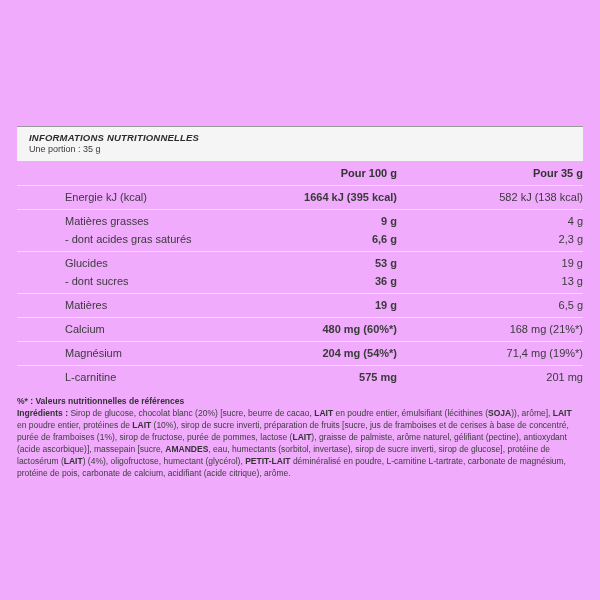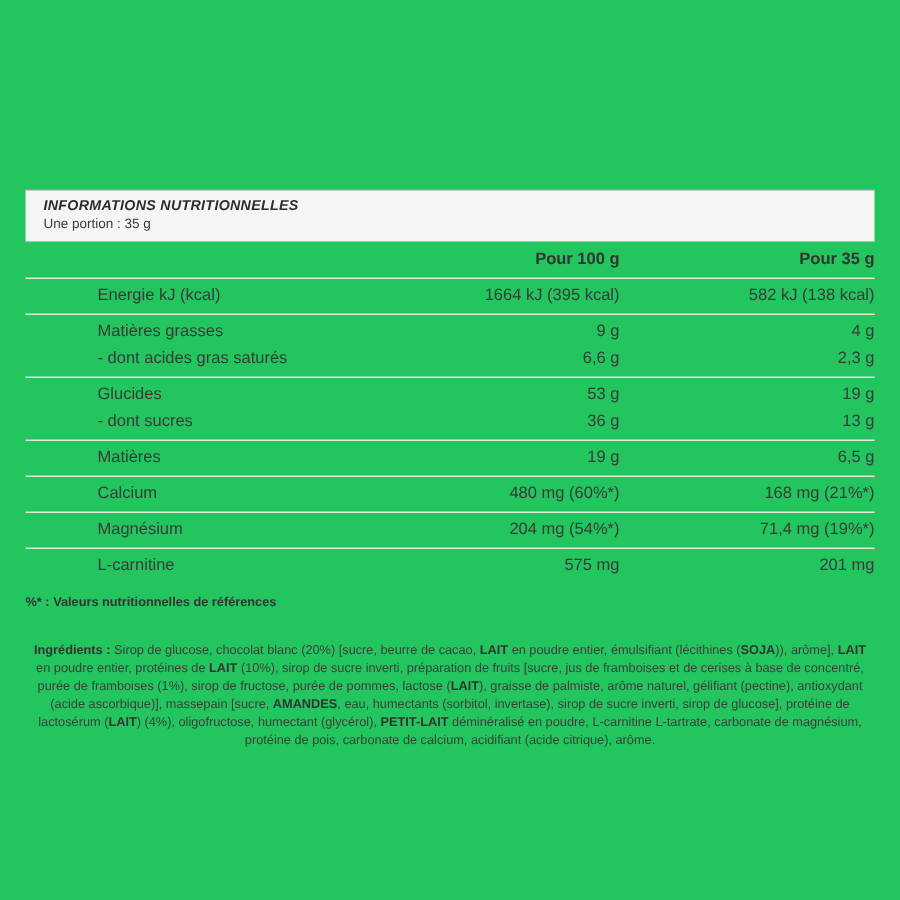--- a/index.html
+++ b/index.html
@@ -6,21 +6,21 @@
   html, body { background: #ffffff; }
   body {
     font-family: "Liberation Sans", "DejaVu Sans", sans-serif;
     color: #3a3a3a;
     -webkit-font-smoothing: antialiased;
   }
   .page {
     position: relative;
     width: 600px;
     height: 600px;
-    background: #22c55e;
+    background: #f0abfc;
     overflow: hidden;
   }
   .nutrition {
     position: absolute;
     left: 17px;
     top: 126px;
     width: 566px;
   }
   
   .band {
@@ -44,40 +44,40 @@
   }
   
   .row {
     display: flex;
     align-items: baseline;
     padding: 6px 0;
     font-size: 11px;
     line-height: 11px;
   }
   .row .label { flex: 1 1 auto; text-align: left; padding-left: 48px; }
-  .row .col1 { width: 186px; flex: 0 0 auto; text-align: right; }
-  .row .col2 { width: 170px; flex: 0 0 auto; text-align: right; }
+  .row .col1 { width: 186px; flex: 0 0 auto; text-align: right; font-weight: bold; }
+  .row .col2 { width: 186px; flex: 0 0 auto; text-align: right; }
   .cols { padding: 7px 0 6px 0; }
   .cols .col1, .cols .col2 { font-weight: bold; color: #333333; }
   .group { border-top: 1px solid #e6e6e6; }
   .group .row.sub { padding-top: 1px; }
   
   .footnote {
     margin-top: 7px;
     font-size: 8.5px;
     line-height: 11px;
     font-weight: bold;
     color: #333333;
   }
   .ingredients {
-    margin-top: 20px;
+    margin-top: 0;
     font-size: 8.5px;
     line-height: 12px;
     color: #3d3d3d;
-    text-align: center;
+    text-align: left;
   }
   .ingredients b { color: #333333; }
 </style>
 </head>
 <body>
 
 <div class="page">
   <section class="nutrition">
 
     <header class="band">

